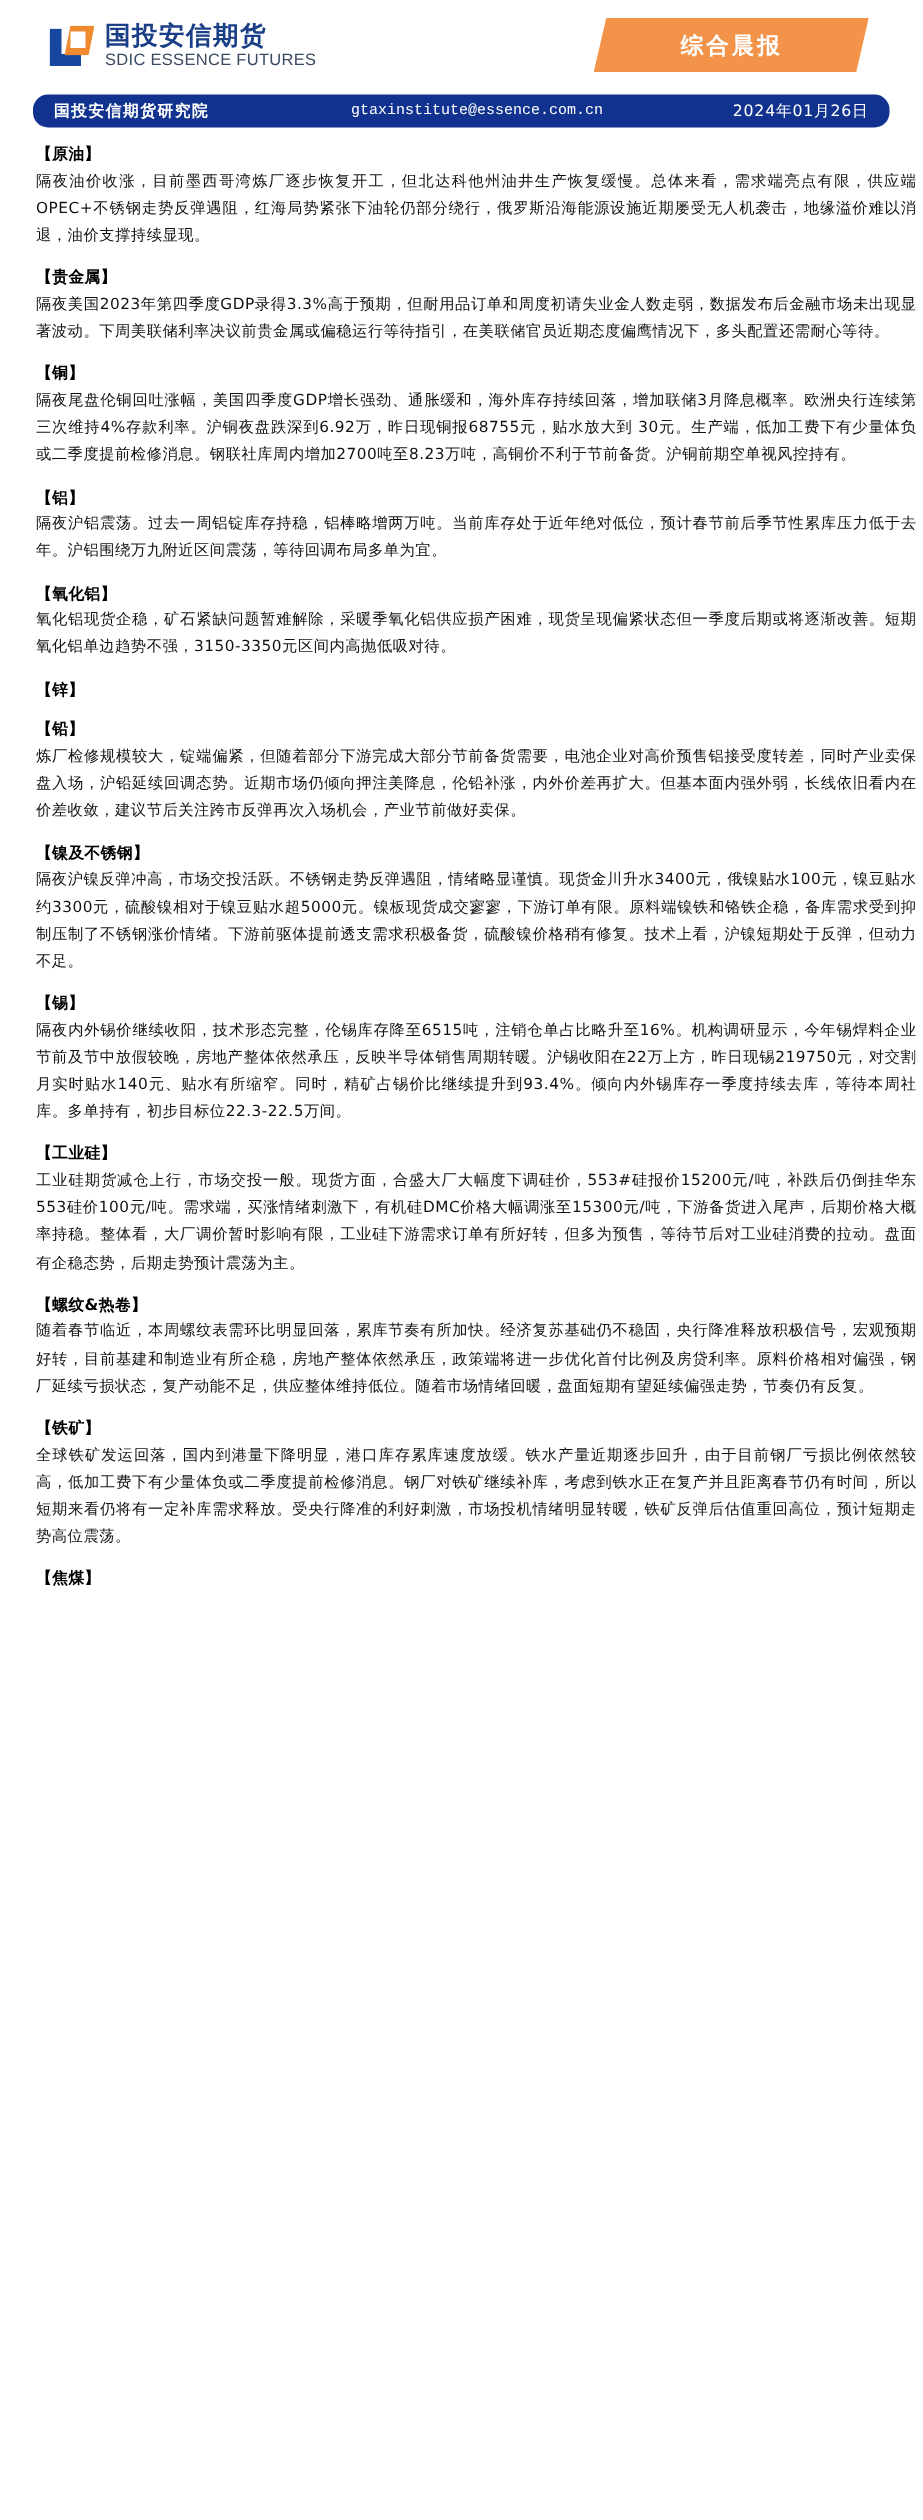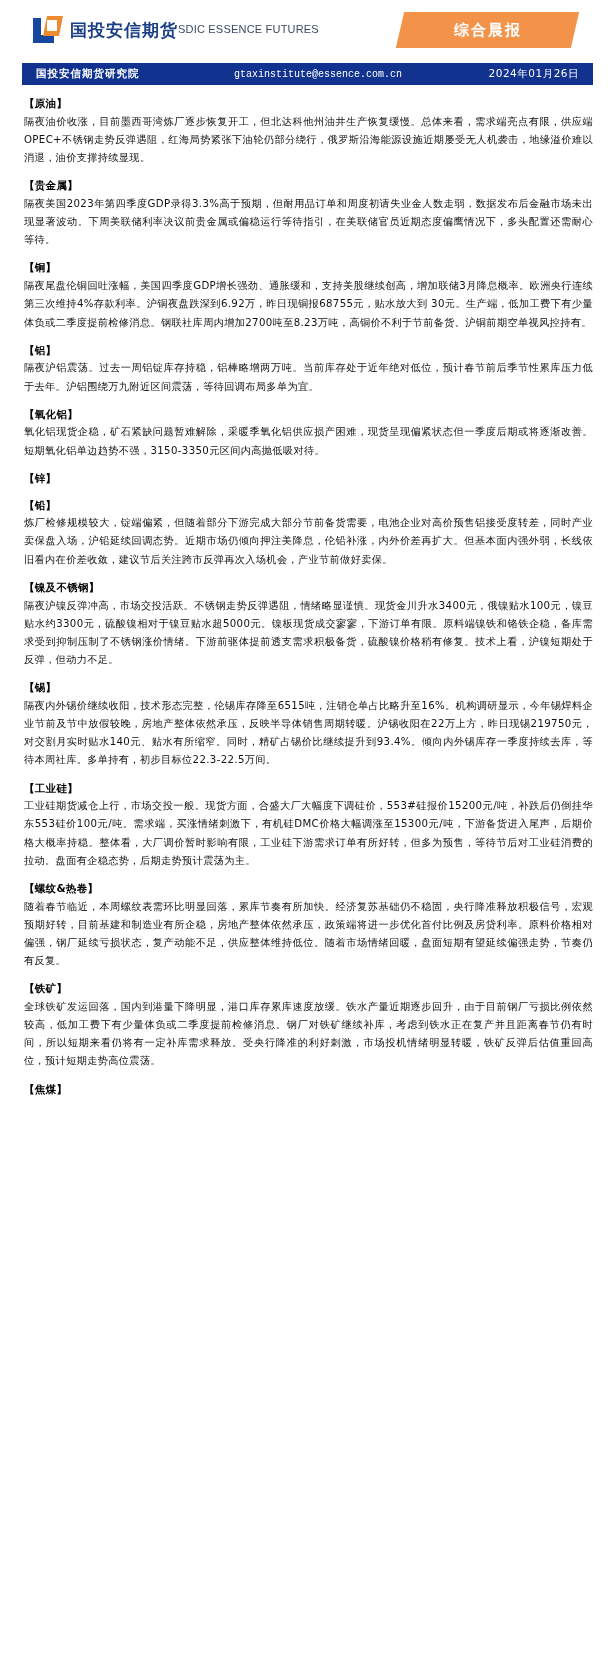--- a/index.html
+++ b/index.html
@@ -62,20 +62,21 @@
   .logo-mark .ohollow {
     position: absolute;
     left: 14px;
     top: 4px;
     width: 10px;
     height: 11px;
     background: #ffffff;
   }
   .brand-text {
     display: flex;
+    flex-direction: column;
     line-height: 1;
   }
   .brand-cn {
     font-size: 17px;
     font-weight: bold;
     letter-spacing: 1px;
     color: #1b3f86;
     font-family: "DejaVu Sans", "Liberation Sans", sans-serif;
   }
   .brand-en {
@@ -110,20 +111,21 @@
     position: absolute;
     left: 22px;
     top: 63px;
     width: 571px;
     height: 22px;
     background: #11338f;
     color: #ffffff;
     display: flex;
     align-items: center;
     font-size: 10.5px;
+    border-radius: 10px;
   }
   .infobar .ib-org {
     position: absolute;
     left: 14px;
     letter-spacing: 1px;
     font-weight: bold;
   }
   .infobar .ib-mail {
     position: absolute;
     left: 212px;
@@ -137,21 +139,21 @@
     letter-spacing: 0.5px;
     text-align: right;
   }
 
   
   .content {
     position: absolute;
     left: 0;
     top: 96px;
     width: 615px;
-    padding: 0 22px 0 24px;
+    padding: 0 4px 0 24px;
     box-sizing: border-box;
   }
   .section {
     margin-bottom: 11px;
   }
   .sec-title {
     font-size: 10.5px;
     font-weight: bold;
     line-height: 1.5;
     margin-bottom: 1px;
@@ -199,21 +201,21 @@
       <div class="section">
         <div class="sec-title">【原油】</div>
         <div class="sec-body">隔夜油价收涨，目前墨西哥湾炼厂逐步恢复开工，但北达科他州油井生产恢复缓慢。总体来看，需求端亮点有限，供应端OPEC+不锈钢走势反弹遇阻，红海局势紧张下油轮仍部分绕行，俄罗斯沿海能源设施近期屡受无人机袭击，地缘溢价难以消退，油价支撑持续显现。</div>
       </div>
       <div class="section">
         <div class="sec-title">【贵金属】</div>
         <div class="sec-body">隔夜美国2023年第四季度GDP录得3.3%高于预期，但耐用品订单和周度初请失业金人数走弱，数据发布后金融市场未出现显著波动。下周美联储利率决议前贵金属或偏稳运行等待指引，在美联储官员近期态度偏鹰情况下，多头配置还需耐心等待。</div>
       </div>
       <div class="section">
         <div class="sec-title">【铜】</div>
-        <div class="sec-body">隔夜尾盘伦铜回吐涨幅，美国四季度GDP增长强劲、通胀缓和，支持美股继续创高，增加联储3月降息概率。欧洲央行连续第三次维持4%存款利率。沪铜夜盘跌深到6.92万，昨日现铜报68755元，贴水放大到 30元。生产端，低加工费下有少量体负或二季度提前检修消息。钢联社库周内增加2700吨至8.23万吨，高铜价不利于节前备货。沪铜前期空单视风控持有。</div>
+        <div class="sec-body">隔夜尾盘伦铜回吐涨幅，美国四季度GDP增长强劲、通胀缓和，海外库存持续回落，增加联储3月降息概率。欧洲央行连续第三次维持4%存款利率。沪铜夜盘跌深到6.92万，昨日现铜报68755元，贴水放大到 30元。生产端，低加工费下有少量体负或二季度提前检修消息。钢联社库周内增加2700吨至8.23万吨，高铜价不利于节前备货。沪铜前期空单视风控持有。</div>
       </div>
       <div class="section">
         <div class="sec-title">【铝】</div>
         <div class="sec-body">隔夜沪铝震荡。过去一周铝锭库存持稳，铝棒略增两万吨。当前库存处于近年绝对低位，预计春节前后季节性累库压力低于去年。沪铝围绕万九附近区间震荡，等待回调布局多单为宜。</div>
       </div>
       <div class="section">
         <div class="sec-title">【氧化铝】</div>
         <div class="sec-body">氧化铝现货企稳，矿石紧缺问题暂难解除，采暖季氧化铝供应损产困难，现货呈现偏紧状态但一季度后期或将逐渐改善。短期氧化铝单边趋势不强，3150-3350元区间内高抛低吸对待。</div>
       </div>
       <div class="section">

